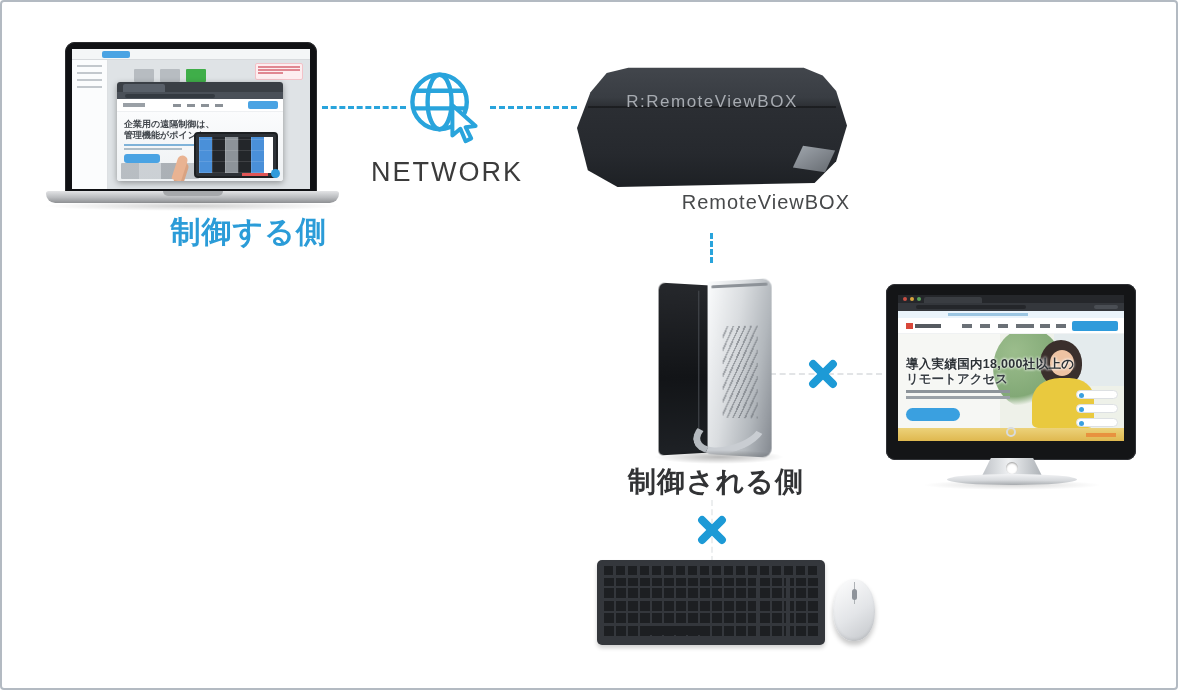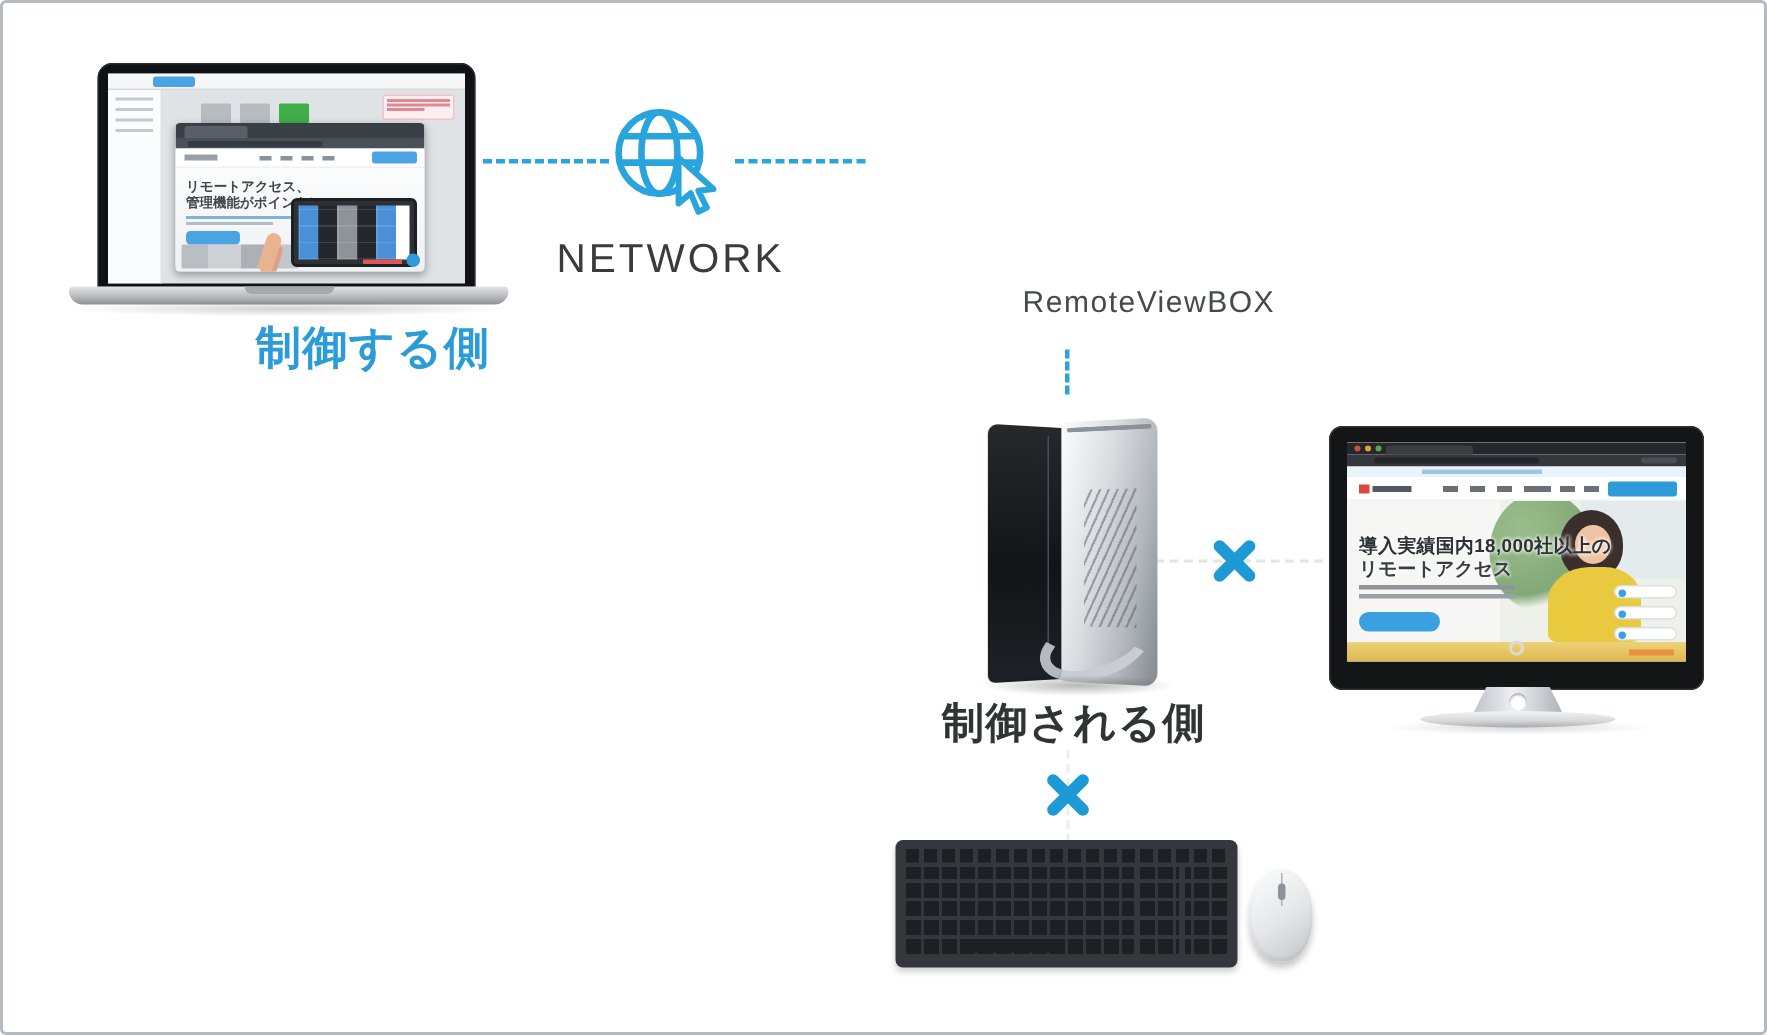--- a/index.html
+++ b/index.html
@@ -217,21 +217,21 @@
           </div>
         <div class="lb-nav">
           <span class="logo"></span>
           <span class="mi" style="left:56px;"></span>
           <span class="mi" style="left:70px;"></span>
           <span class="mi" style="left:84px;"></span>
           <span class="mi" style="left:98px;"></span>
           <span class="cta"></span>
         </div>
         <div class="lb-hero">
-          <div class="lb-h1"><span>リモートアクセス、</span><br><span>管理機能がポイント!</span></div>
+          <div class="lb-h1"><span>企業用の遠隔制御は、</span><br><span>管理機能がポイント!</span></div>
           <div class="lb-sub"></div>
           <div class="lb-sub2"></div>
           <div class="lb-cta"></div>
           <div class="lb-devices"></div>
           <div class="lb-tablet">
               <div class="lb-grid"></div>
             </div>
           <div class="lb-finger"></div>
           <div class="lb-red"></div>
           <div class="lb-chat"></div>
@@ -249,20 +249,25 @@
         <circle cx="42" cy="42" r="34"></circle>
         <ellipse cx="42" cy="42" rx="15" ry="34"></ellipse>
         <line x1="11" y1="28" x2="73" y2="28"></line>
         <line x1="9" y1="50" x2="75" y2="50"></line>
       </g>
       <path d="M58 46 L58 84 L68 75.5 L74.5 91 L81.5 87.5 L74.5 73.5 L87 72 Z" fill="#ffffff" stroke="#29a4dc" stroke-width="5" stroke-linejoin="round"></path>
     </svg>
   </div>
   <div class="abs lbl lbl-network">NETWORK</div>
 
+  <div class="abs rvbox">
+    <div class="rvbox-seam"></div>
+    <div class="rvbox-logo">R:RemoteViewBOX</div>
+    <div class="rvbox-notch"></div>
+  </div>
   <div class="abs lbl lbl-box">RemoteViewBOX</div>
 
   <div class="abs tower">
     <div class="tower-front"></div>
     <div class="tower-side"></div>
     <div class="tower-foot"></div>
     <div class="tower-shadow"></div>
   </div>
   <div class="abs lbl lbl-controlled">制御される側</div>
 

